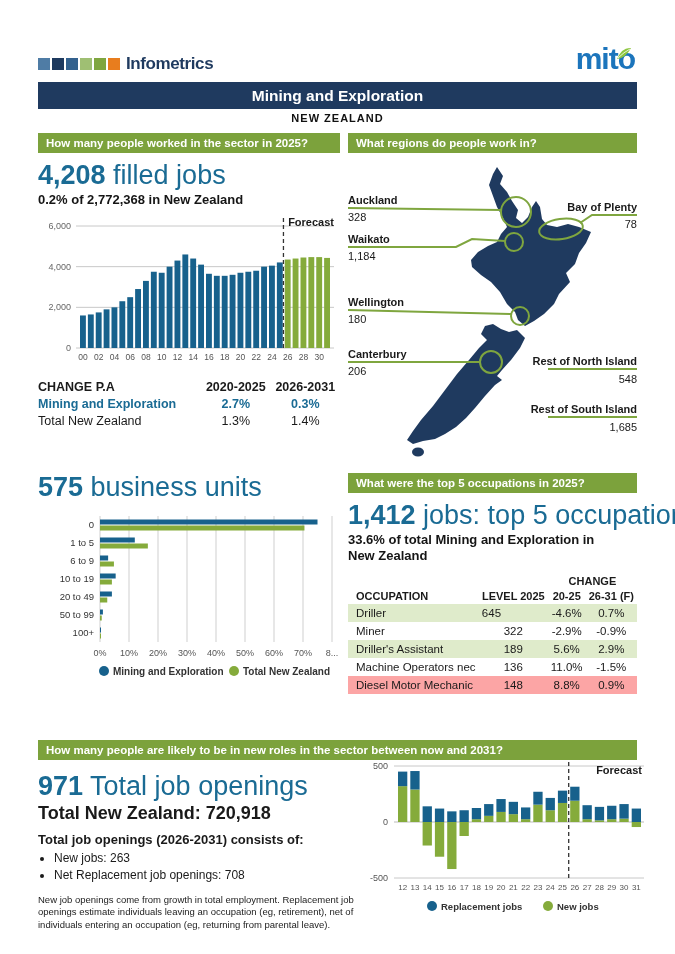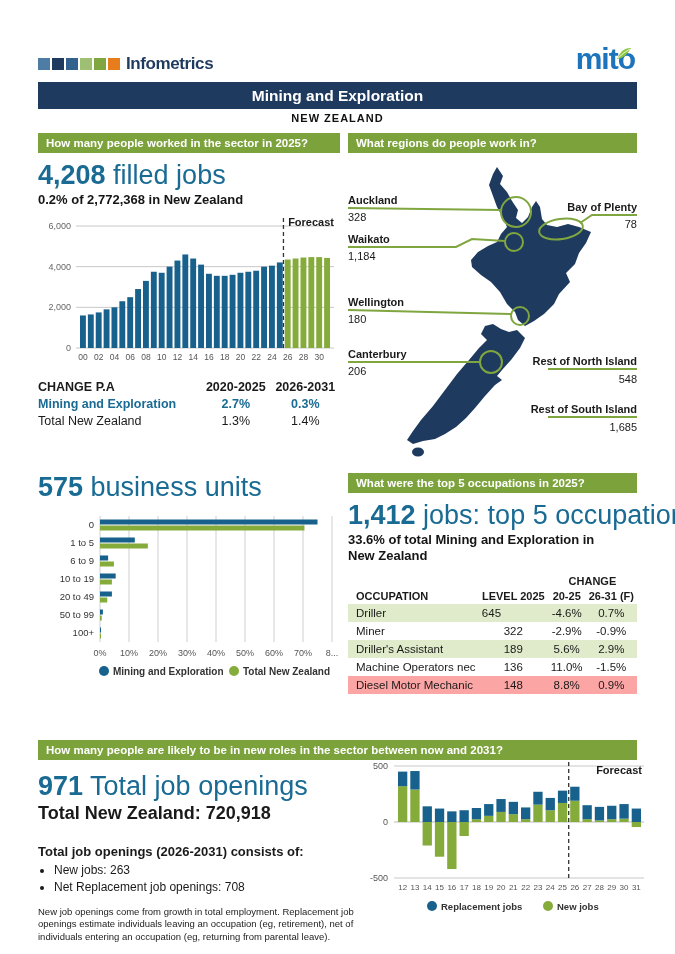--- a/index.html
+++ b/index.html
@@ -31,21 +31,21 @@
   .change-table td{padding:1.5px 0;margin-top:43px;}
   .change-table .num{text-align:center;width:23%;}
   .change-table .hdr td{font-weight:bold;}
   .row-highlight td{color:#1A6B94;font-weight:bold;}
   
   .occ-table{width:100%;border-collapse:collapse;margin-top:10px;font-size:11.5px;}
   .occ-table th{font-size:11px;padding:1px 3px;line-height:13px;}
   .occ-table td{padding:3px 3px;}
   
   .total-nz{font-size:18px;font-weight:bold;margin-top:2px;}
-  .consists{font-size:13px;font-weight:bold;margin-top:20px;}
+  .consists{font-size:13px;font-weight:bold;margin-top:8px;}
   .bullets{margin:4px 0 0 16px;padding:0;font-size:12px;}
   .bullets li{margin-bottom:3px;}
   .footnote{font-size:9.5px;line-height:1.3;margin-top:12px;color:#222;}
   svg text{font-family:"Liberation Sans",sans-serif;}
 </style>
 </head>
 <body>
 
 <div class="logo-row">
   <div class="squares" id="logo-squares">

